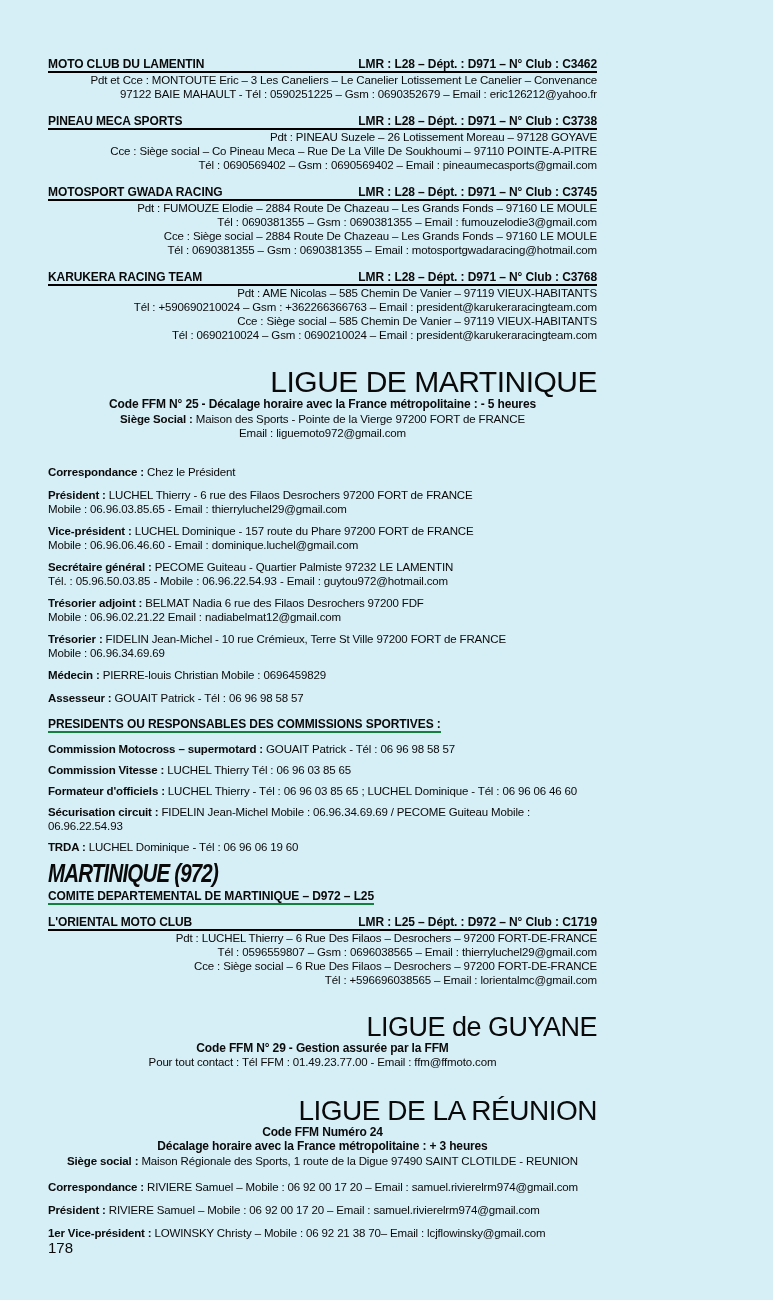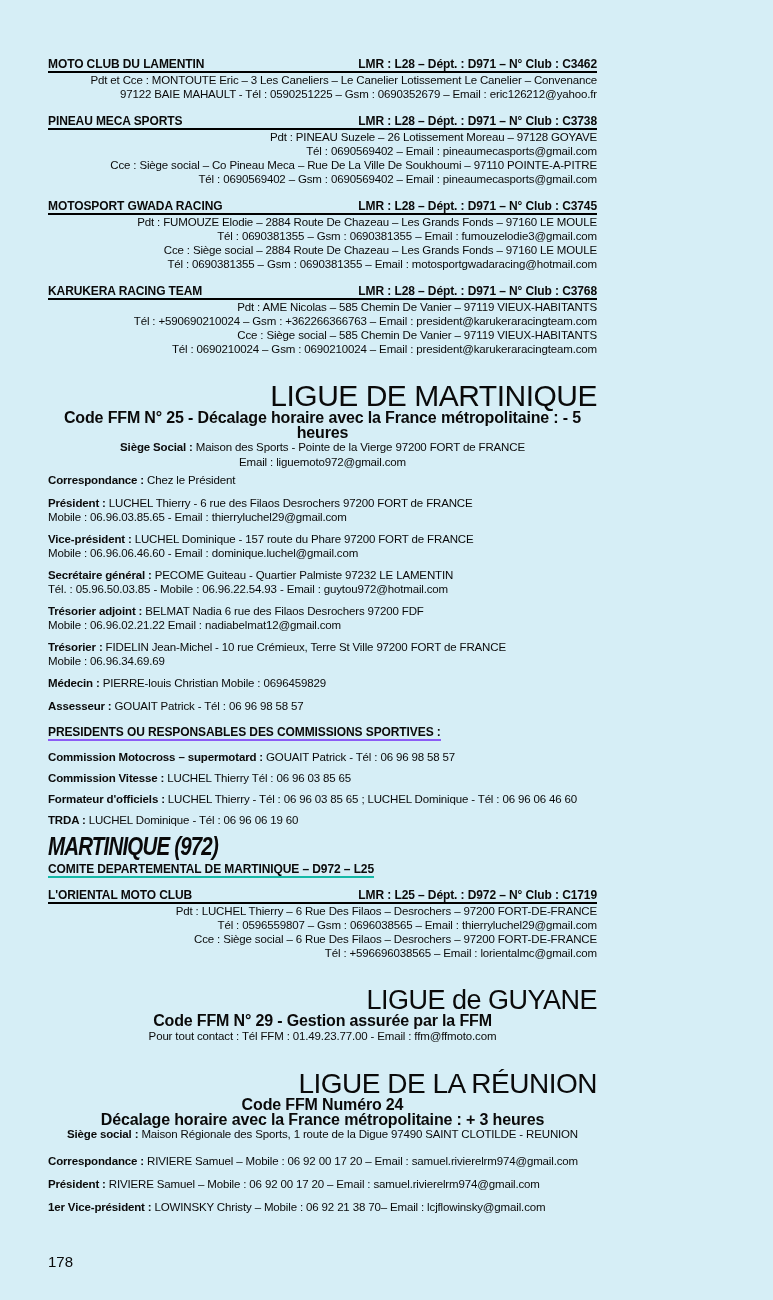--- a/index.html
+++ b/index.html
@@ -20,45 +20,45 @@
     border-bottom:2px solid #000; padding-bottom:0px; letter-spacing:-0.1px;
   }
   .club-line { font-size:11.5px; line-height:14px; letter-spacing:-0.15px;text-align:right; }
 
   
   .ligue-title { text-align:right; font-weight:normal; letter-spacing:-0.5px; margin:0; }
   .t-martinique { font-size:30px; line-height:31px; margin-top:24px; }
   .t-guyane     { font-size:27px; line-height:28px; margin-top:26px; }
   .t-reunion    { font-size:28px; line-height:29px; margin-top:26px; }
   .c-line  { text-align:center; font-size:11.5px; line-height:14.5px; letter-spacing:-0.15px; }
-  .c-bold  { font-weight:bold; font-size:16px; }
+  .c-bold  { font-weight:bold; font-size:12px; }
   .lbl { font-weight:bold; margin-right:3px; letter-spacing:-0.15px; }
 
   
-  .entries { margin-top:4px; }
+  .entries { margin-top:24px; }
   .entry { font-size:11.5px; line-height:14px; letter-spacing:-0.15px; margin-bottom:8px; }
   .entry .cont { font-weight:normal; }
   .entry.single { margin-bottom:9px; }
 
   .sub-underlined {
     display:inline-block; font-weight:bold; font-size:12px; line-height:14px;
-    border-bottom:2px solid #8b5cf6; letter-spacing:-0.1px; margin:2px 0 9px 0;
+    border-bottom:2px solid #15803d; letter-spacing:-0.1px; margin:2px 0 9px 0;
   }
   .commission .entry { margin-bottom:7px; }
 
   .mart-972 {
     font-weight:bold; font-style:italic; font-size:25px; line-height:25px;
     letter-spacing:-1px; transform:scaleX(0.82); transform-origin:left center;
     white-space:nowrap; margin-top:2px;
   }
   .comite {
     display:inline-block; font-weight:bold; font-size:12px; line-height:14px;
-    border-bottom:2px solid #14b8a6; letter-spacing:-0.1px; margin:1px 0 10px 0;
-  }
-  .page-number { position:absolute; left:48px; bottom:30px; font-size:15px; letter-spacing:0; }
+    border-bottom:2px solid #15803d; letter-spacing:-0.1px; margin:1px 0 10px 0;
+  }
+  .page-number { position:absolute; left:48px; bottom:44px; font-size:15px; letter-spacing:0; }
 </style>
 </head>
 <body>
 
 <div class="page">
 
   <section class="club">
     <div class="club-head">
       <span>MOTO CLUB DU LAMENTIN</span>
       <span>LMR : L28 – Dépt. : D971 – N° Club : C3462</span>
@@ -66,21 +66,20 @@
     <div class="club-line">Pdt et Cce : MONTOUTE Eric – 3 Les Caneliers – Le Canelier Lotissement Le Canelier – Convenance</div>
     <div class="club-line">97122 BAIE MAHAULT - Tél : 0590251225 – Gsm : 0690352679 – Email : eric126212@yahoo.fr</div>
   </section>
 
   <section class="club">
     <div class="club-head">
       <span>PINEAU MECA SPORTS</span>
       <span>LMR : L28 – Dépt. : D971 – N° Club : C3738</span>
     </div>
     <div class="club-line">Pdt : PINEAU Suzele – 26 Lotissement Moreau – 97128 GOYAVE</div>
-    <div class="club-line">Tél : 0690569402 – Email : pineaumecasports@gmail.com</div>
     <div class="club-line">Cce : Siège social – Co Pineau Meca – Rue De La Ville De Soukhoumi – 97110 POINTE-A-PITRE</div>
     <div class="club-line">Tél : 0690569402 – Gsm : 0690569402 – Email : pineaumecasports@gmail.com</div>
   </section>
 
   <section class="club">
     <div class="club-head">
       <span>MOTOSPORT GWADA RACING</span>
       <span>LMR : L28 – Dépt. : D971 – N° Club : C3745</span>
     </div>
     <div class="club-line">Pdt : FUMOUZE Elodie – 2884 Route De Chazeau – Les Grands Fonds – 97160 LE MOULE</div>
@@ -144,20 +143,23 @@
   </div>
   <div class="commission">
     <div class="entry">
       <span class="lbl">Commission Motocross – supermotard :</span><span>GOUAIT Patrick - Tél : 06 96 98 58 57</span>
     </div>
     <div class="entry">
       <span class="lbl">Commission Vitesse :</span><span>LUCHEL Thierry Tél : 06 96 03 85 65</span>
     </div>
     <div class="entry">
       <span class="lbl">Formateur d'officiels :</span><span>LUCHEL Thierry - Tél : 06 96 03 85 65 ; LUCHEL Dominique - Tél : 06 96 06 46 60</span>
+    </div>
+    <div class="entry">
+      <span class="lbl">Sécurisation circuit :</span><span>FIDELIN Jean-Michel Mobile : 06.96.34.69.69 / PECOME Guiteau Mobile : 06.96.22.54.93</span>
     </div>
     <div class="entry">
       <span class="lbl">TRDA :</span><span>LUCHEL Dominique - Tél : 06 96 06 19 60</span>
     </div>
   </div>
 
   <div class="mart-972">MARTINIQUE (972)</div>
   <div>
     <span class="comite">COMITE DEPARTEMENTAL DE MARTINIQUE – D972 – L25</span>
   </div>

